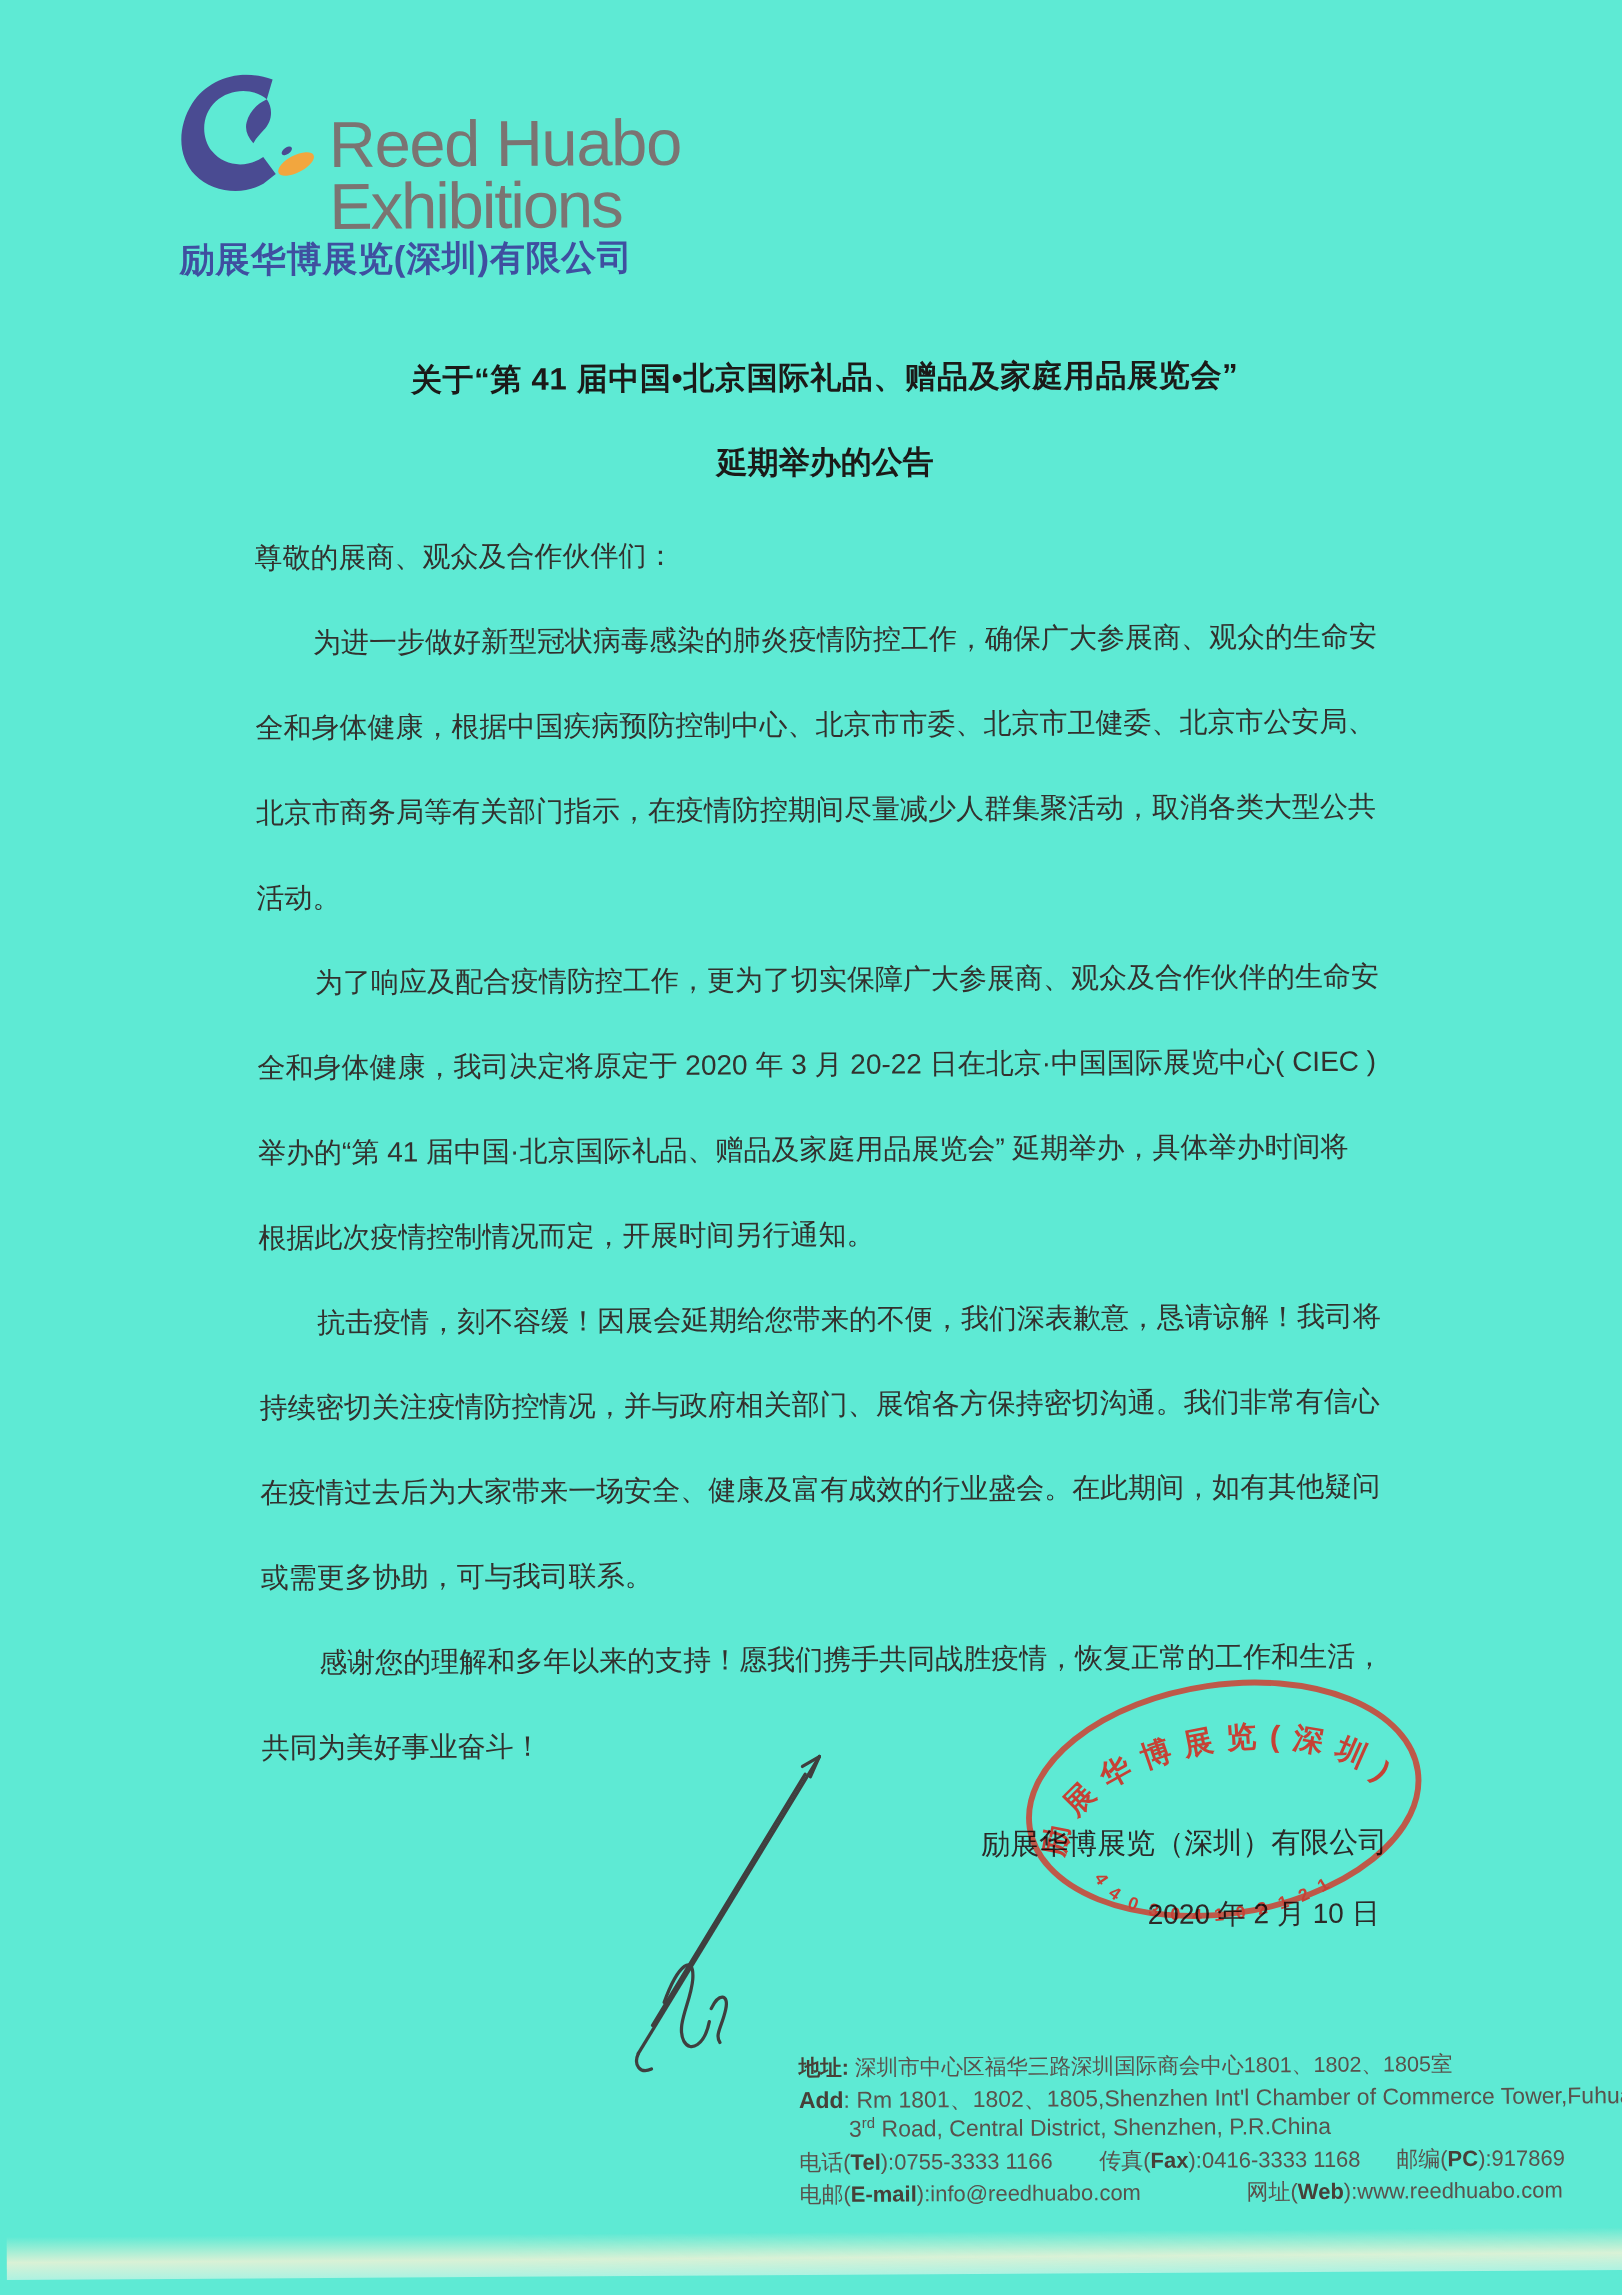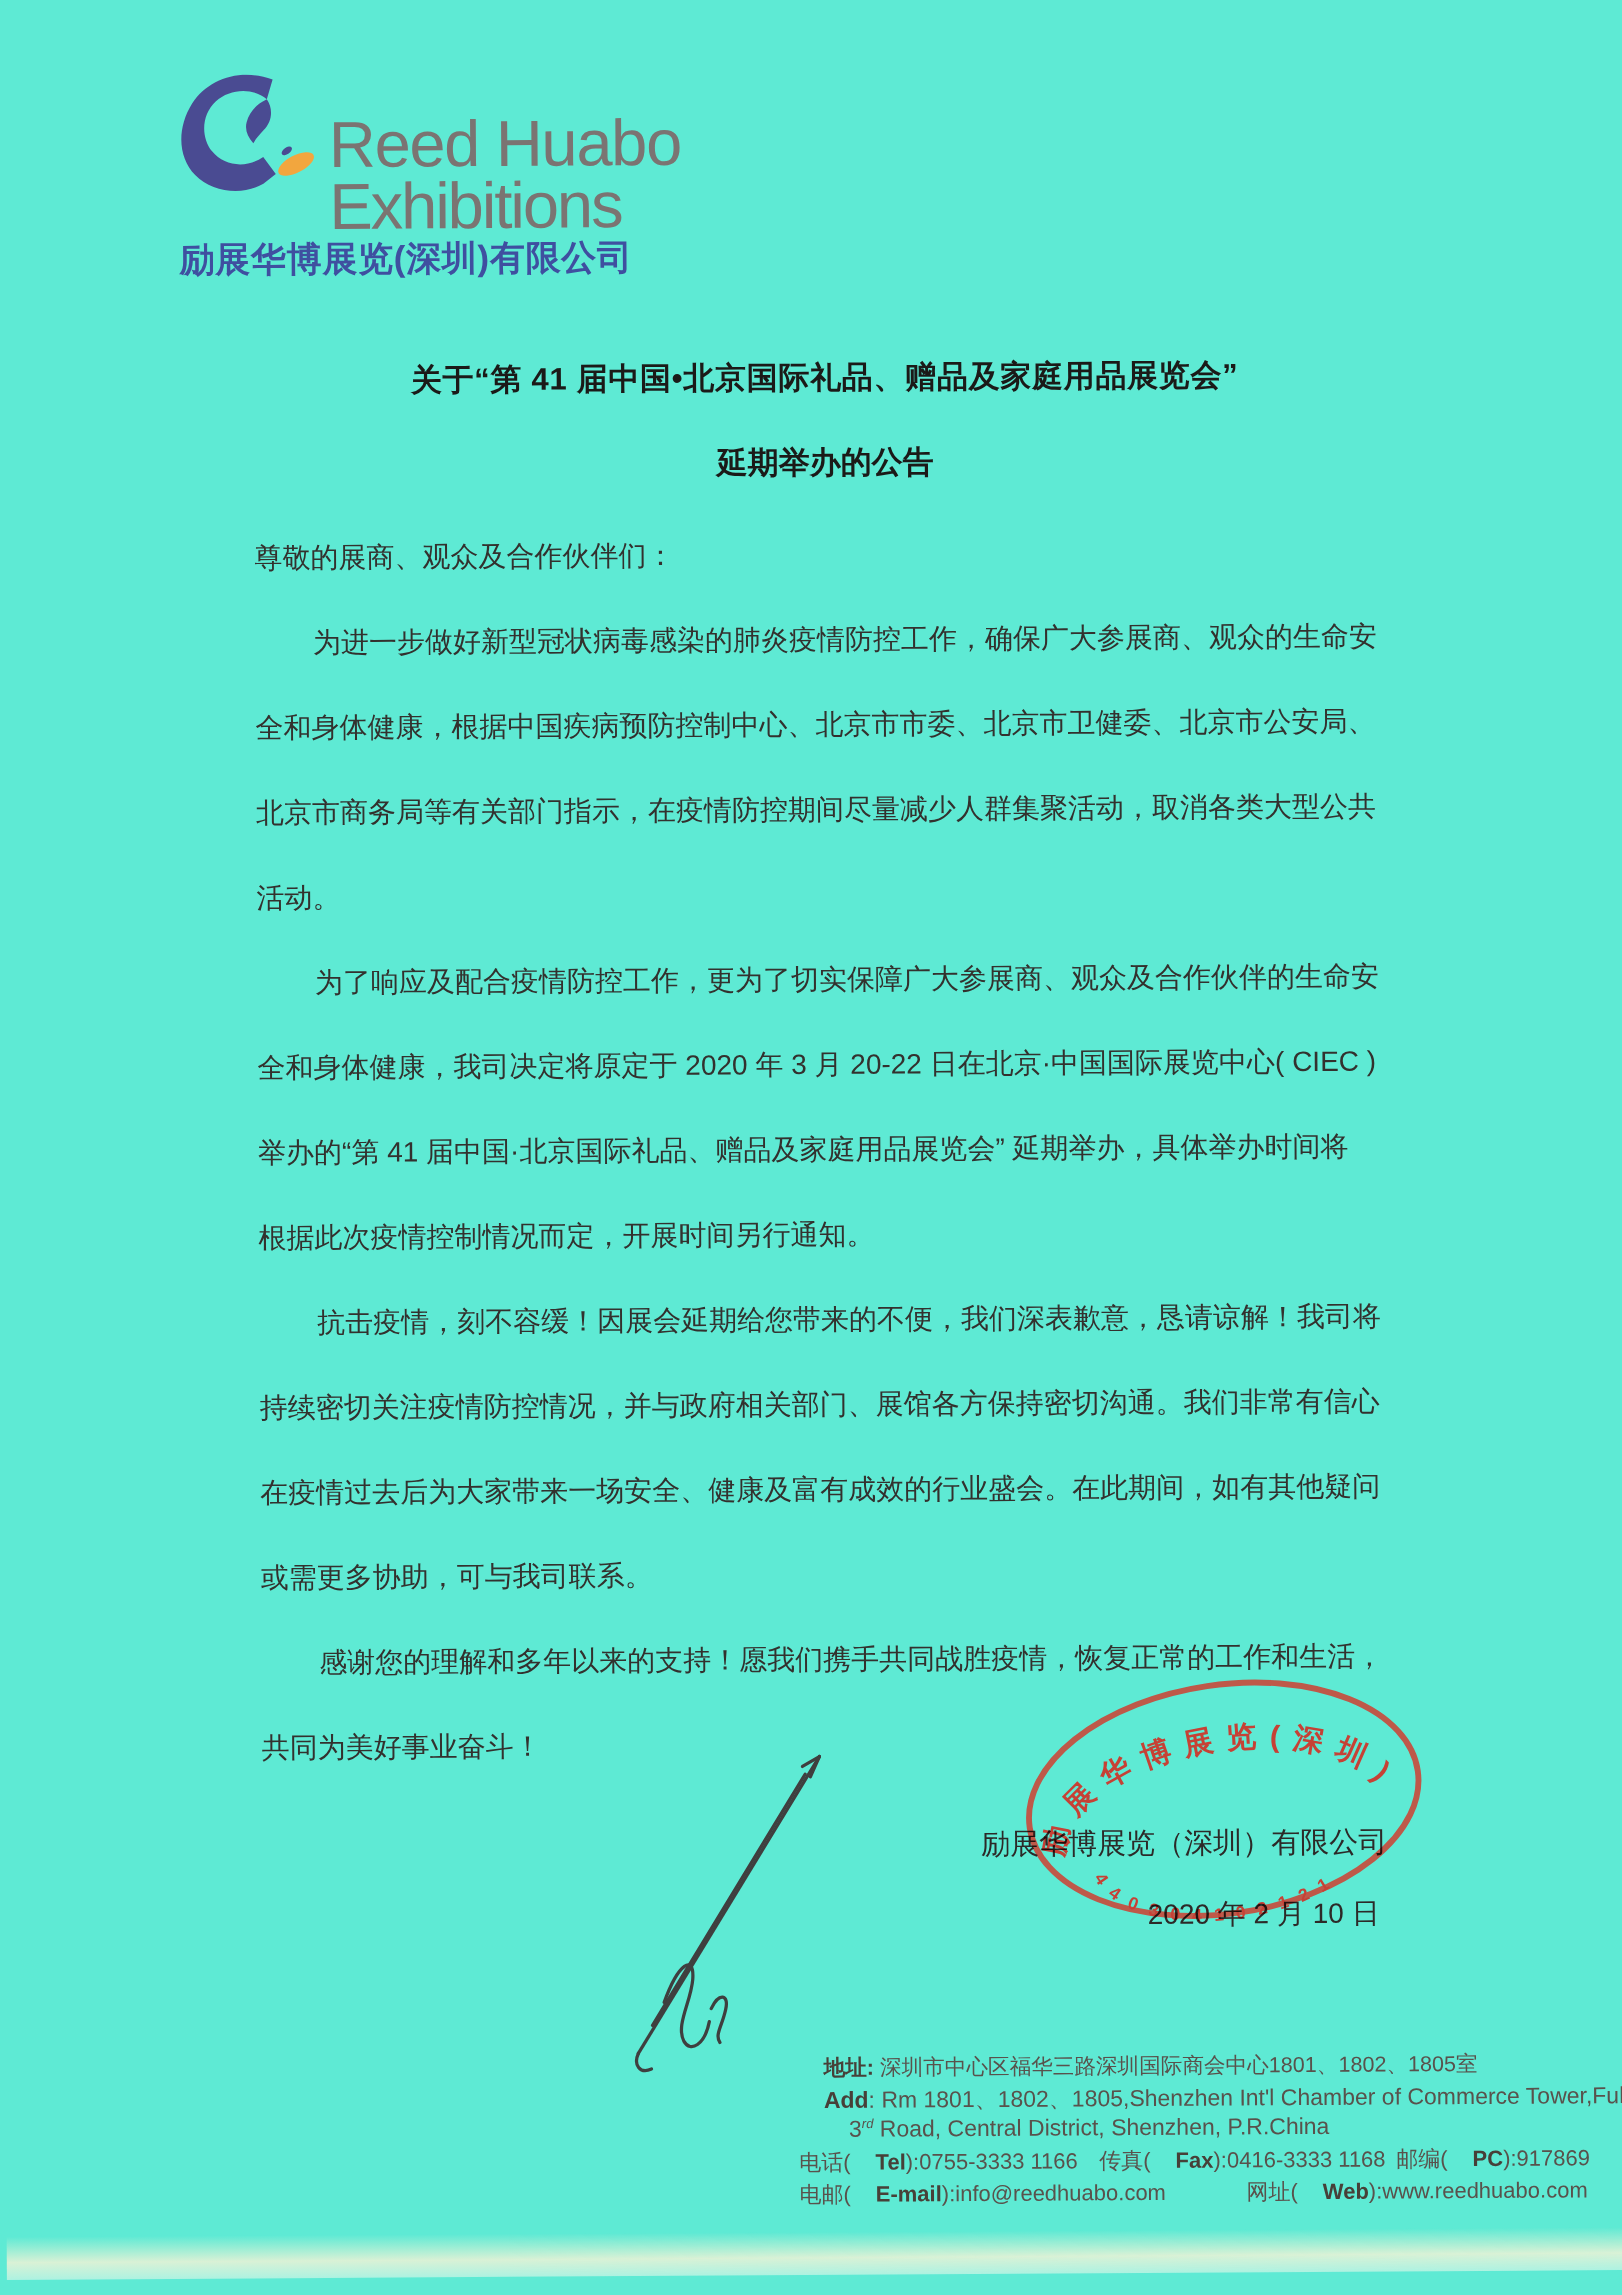--- a/index.html
+++ b/index.html
@@ -34,30 +34,30 @@
   
   .sig-company{position:absolute; left:977px; top:1826px; font-size:29px; color:#2c2a28; white-space:nowrap;}
   .sig-date{position:absolute; left:1143px; top:1898px; font-size:28px; color:#2c2a28; white-space:nowrap;}
   .handsig{position:absolute; left:608px; top:1727px; width:222px; height:353px;}
   .stamp{position:absolute; left:1007px; top:1671px; width:432px; height:268px;
          mix-blend-mode:multiply; opacity:.93;}
 
   
   .footer{position:absolute; left:793px; top:2049px; width:811px; font-size:22px; color:#59524c;}
   .frow{position:absolute; left:0; white-space:nowrap;}
-  .frow b{color:#474038;margin-left:25px;}
+  .frow b{color:#474038;}
   .r1{top:3.9px; font-size:21.6px;}
   .r2{top:36px; font-size:23px;}
   .r3{top:67px; left:50px; font-size:23px;}
   .r4{top:99px;}
   .r5{top:131px;}
   .fseg{position:absolute; top:0; white-space:nowrap;}
   .seg0{position:relative; display:inline-block;}
   .fax-seg{left:300px;} .pc-seg{left:597px;} .web-seg{left:447px;}
-  sup.rd{font-size:13px; vertical-align:super; line-height:0;font-style:italic;}
+  sup.rd{font-size:15px; vertical-align:super; line-height:0;}
 
   .bottom-strip{position:absolute; left:0; top:2232px; width:1622px; height:43px;
     background:linear-gradient(180deg, rgba(250,247,225,0) 0%, rgba(248,243,214,0.8) 60%, rgba(252,250,238,0.5) 100%);}
 </style>
 </head>
 <body>
 
 <div class="page">
   <div class="tilt">
 

